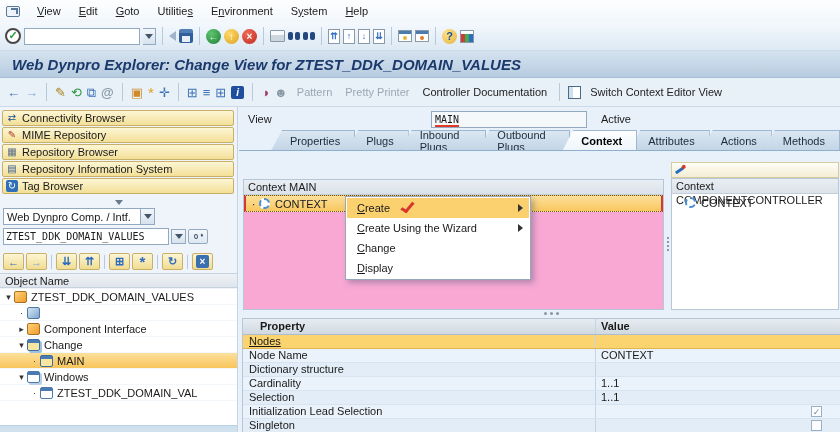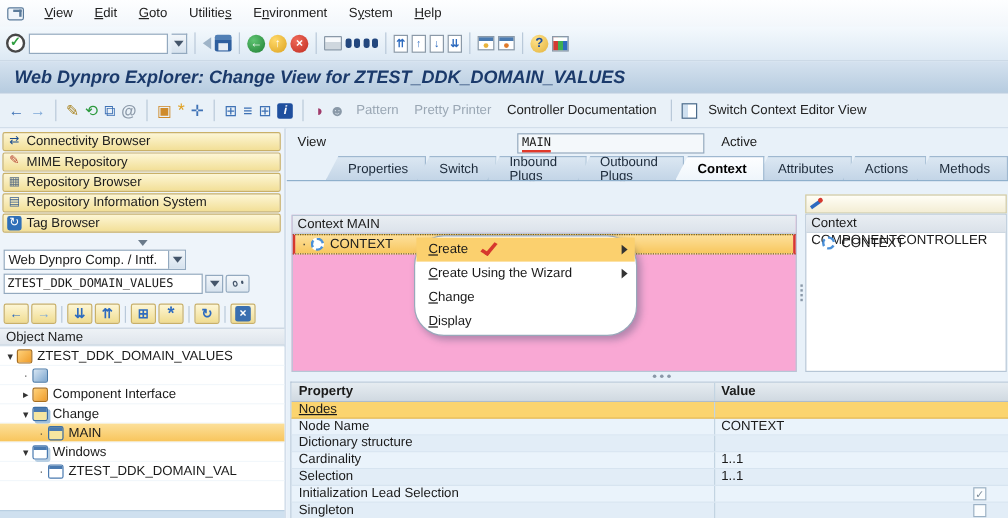--- a/index.html
+++ b/index.html
@@ -173,36 +173,36 @@
                   background:#d6382e; border-radius:50%; }
   .rpanel { position:absolute; left:432px; top:71px; right:1px; height:132px; background:#fff;
             border:1px solid #b6c6d6; }
 
   .hgrip { position:absolute; top:205px; left:305px; width:3px; height:3px; background:#8a98a8;
            box-shadow:6px 0 0 #8a98a8,12px 0 0 #8a98a8; border-radius:50%; }
 
   
   .cmenu { position:absolute; background:#fff; border:1px solid #98a8ba;
            box-shadow:3px 3px 6px rgba(50,70,100,.35); padding:1px; z-index:10; }
-  .cmenu.root { left:106px; top:89px; width:186px;border-radius:25px; }
+  .cmenu.root { left:106px; top:89px; width:186px; }
   .cmenu.sub { left:291px; top:89px; width:114px; }
   .cmi { height:20px; display:flex; align-items:center; padding:0 8px 0 10px; position:relative; }
   .cmi.hl { background:#fbd06e; }
   .cmi .arrow { position:absolute; right:6px; width:0; height:0; border-left:5px solid #333;
                 border-top:4px solid transparent; border-bottom:4px solid transparent; }
   .redcheck { display:inline-block; width:7px; height:13px; border-right:3px solid #d6382e;
               border-bottom:3px solid #d6382e; transform:rotate(40deg) skewY(-8deg);
               margin:-4px 0 0 14px; flex:none; }
 
   
   .proptable { position:absolute; left:3px; right:0; top:211px; bottom:0; background:#e9f2fa;
                border-top:1px solid #b6c6d6; border-left:1px solid #b6c6d6; }
   .phead { height:16px; background:linear-gradient(#e6ecf1,#d0d9e1); border-bottom:1px solid #aebccb;
            font-weight:bold; position:relative; line-height:15px; }
-  .phead .c1 { padding-left:6px; }
+  .phead .c1 { padding-left:17px; }
   .phead .c2 { position:absolute; left:358px; top:0; }
   .prow { position:relative; height:14px; line-height:13px; border-bottom:1px solid #d7e4f0; }
   .prow .c1 { padding-left:6px; }
   .prow .c2 { position:absolute; left:358px; top:0; }
   .prow.group { background:#fbd46f; border-bottom:1px solid #e0b44e; }
   .prow.group .c1 { text-decoration:underline; }
   .prow.a { background:#eaf3fb; } .prow.b { background:#e2edf7; }
   .vline { position:absolute; left:352px; top:0; bottom:0; width:1px; background:#c3d4e2; }
   .cb { position:absolute; right:18px; top:1px; width:11px; height:11px; border:1px solid #9ab0c4;
         background:#fbfdfe; font-size:9px; line-height:10px; text-align:center; color:#7a8a99; }
@@ -396,21 +396,21 @@
   <div class="main">
 
     <div class="viewrow">
       <span class="vlabel">View</span>
       <span class="viewfield"><span class="redline">MAIN</span></span>
       <span class="active">Active</span>
     </div>
 
     <div class="tabsrow">
       <span class="tab">Properties</span>
-      <span class="tab">Switch</span>
+      <span class="tab">Plugs</span>
       <span class="tab">Inbound Plugs</span>
       <span class="tab">Outbound Plugs</span>
       <span class="tab selected">Context</span>
       <span class="tab">Attributes</span>
       <span class="tab">Actions</span>
       <span class="tab">Methods</span>
     </div>
     <div class="tabline"></div>
 
 

